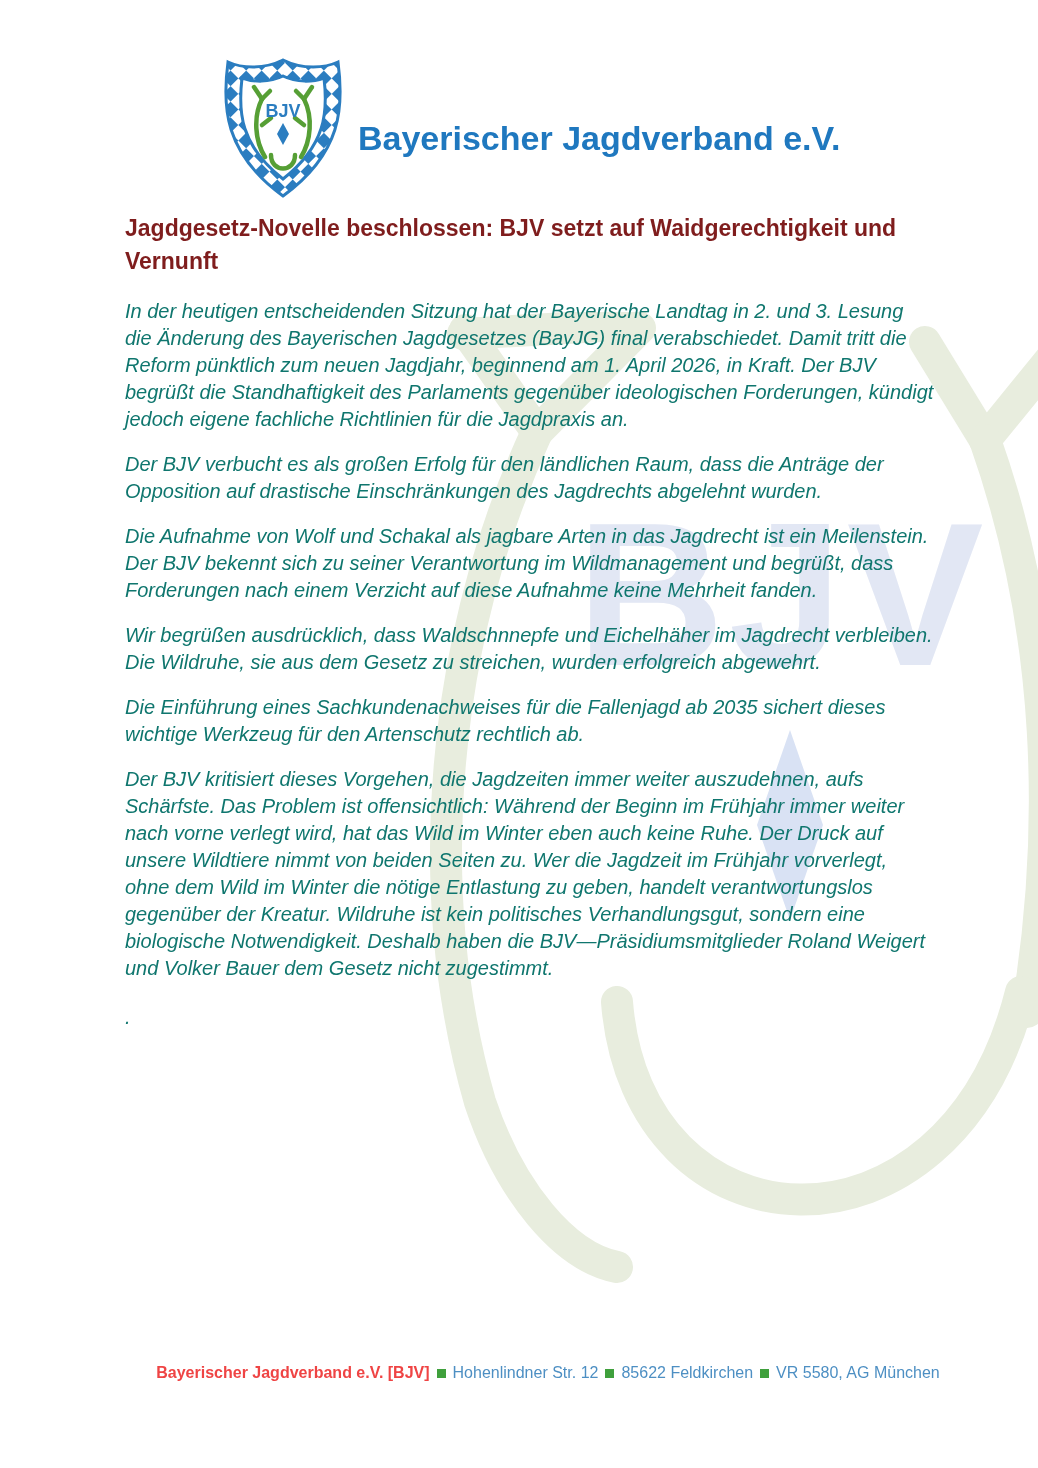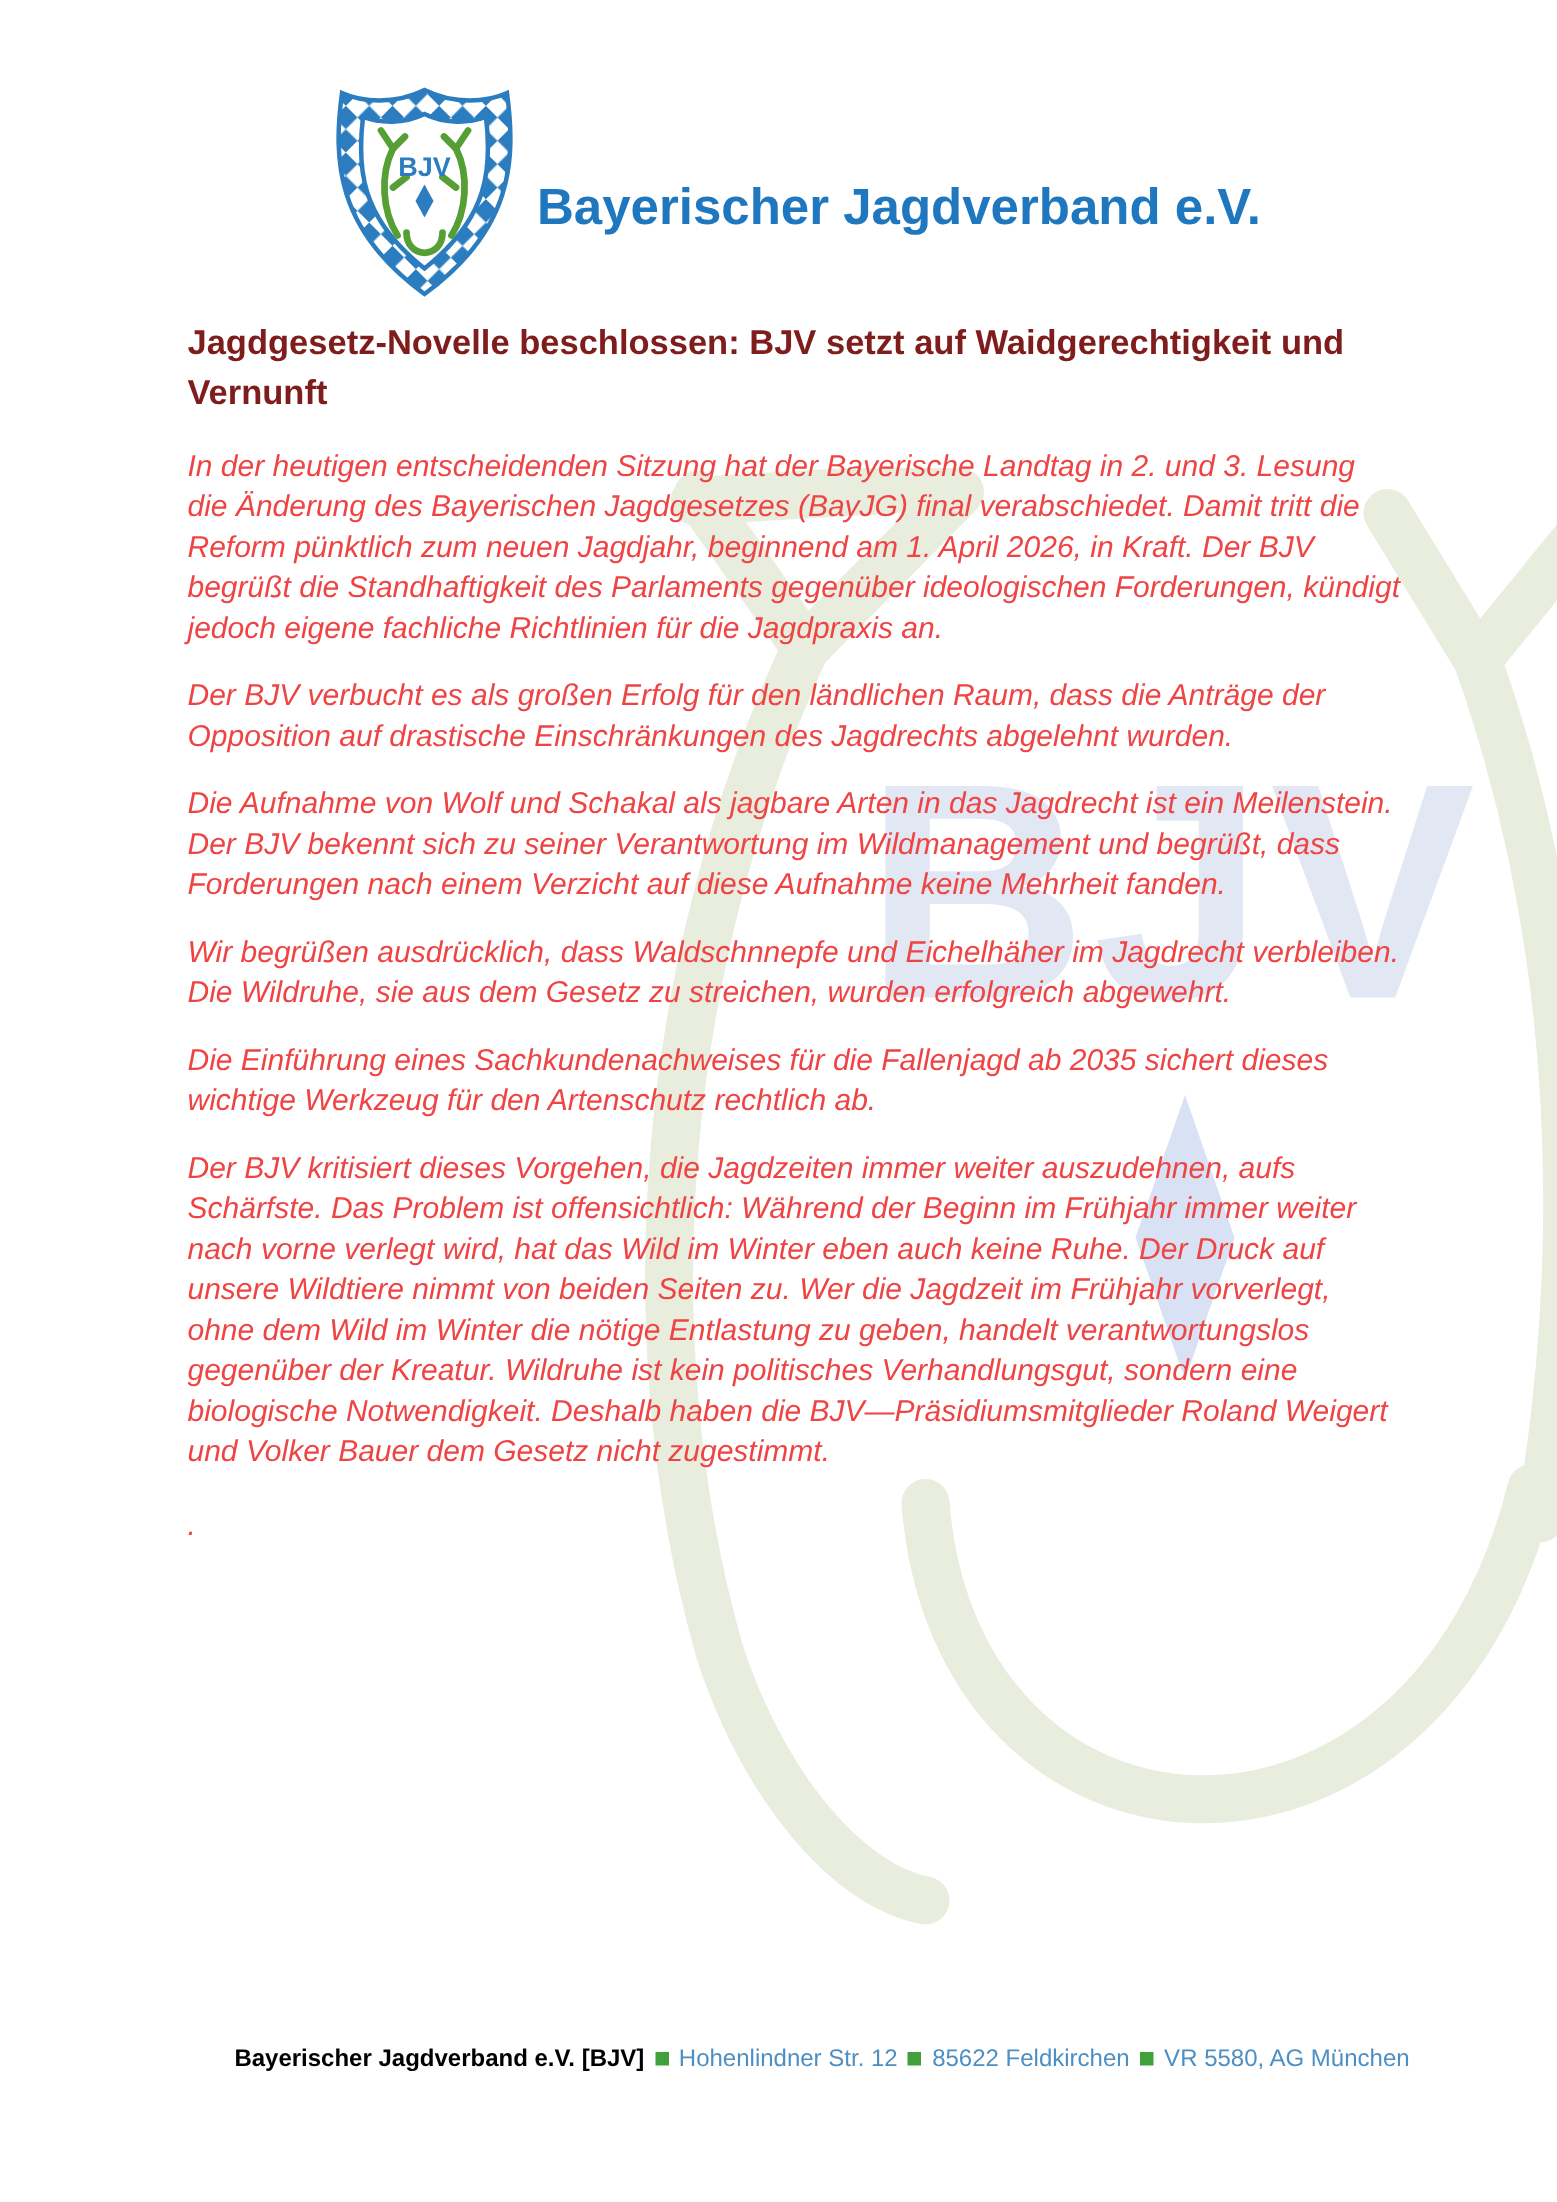--- a/index.html
+++ b/index.html
@@ -45,33 +45,33 @@
   .kicker {
     font-size: 20px; line-height: 26px; color: #111111;
     margin: 0 0 6px 0; font-style: normal;
   }
   .title {
     font-size: 23px; font-weight: bold; line-height: 33px; color: #7f1d1d;
     margin: 0 0 20px 0;
   }
   .doc p {
     font-size: 20px; font-style: italic; line-height: 27px;
-    margin: 0 0 18px 0; color: #ef4444;
+    margin: 0 0 18px 0; color: #0f766e;
   }
   .doc p.dot { margin-top: 22px; }
 
   
   .footer {
     position: absolute; left: 128px; top: 1362px; width: 840px;
     text-align: center;
     font-size: 16px; line-height: 21px;
     color: #4d8fc3;
     white-space: nowrap;
   }
-  .footer .b { font-weight: bold; color: #000000; }
+  .footer .b { font-weight: bold; color: #ef4444; }
   .sep-square {
     display: inline-block;
     width: 9px; height: 9px;
     background: #3fa03c;
     margin: 0 7px;
   }
 </style>
 </head>
 <body>
 

